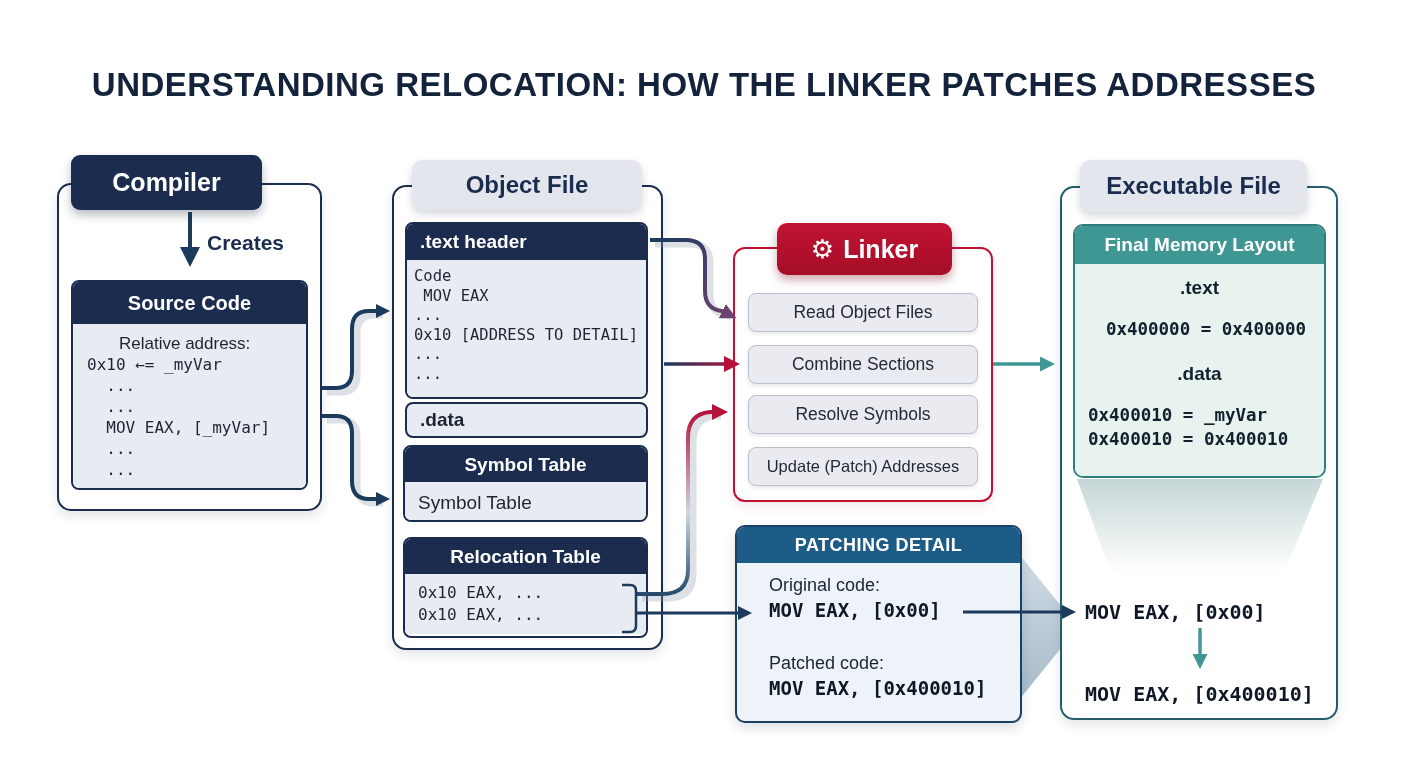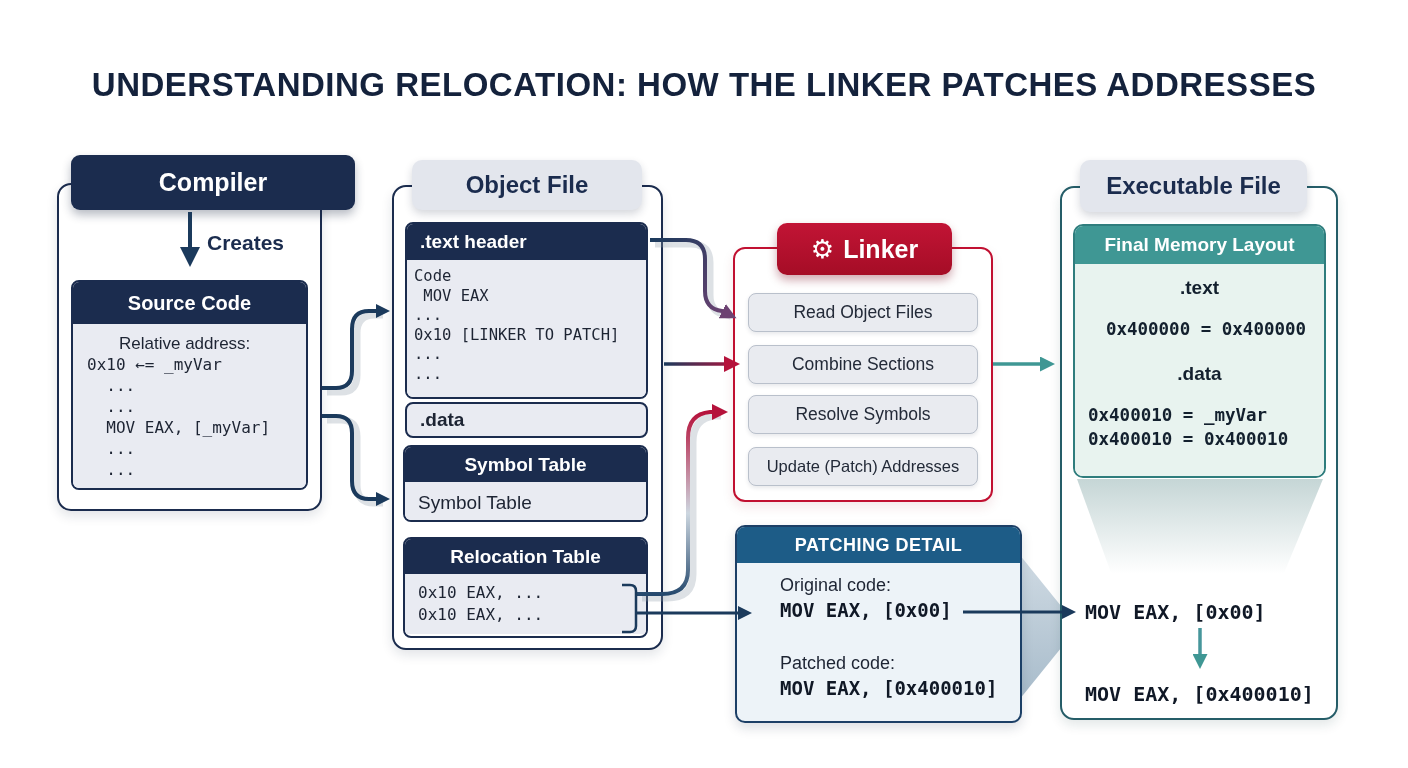--- a/index.html
+++ b/index.html
@@ -17,21 +17,21 @@
              box-shadow:0 5px 12px rgba(20,34,60,.12);}
   .navy-bar{background:#1b2c4e;color:#ffffff;font-weight:700;display:flex;align-items:center;}
   .light-body{background:#e9ebf2;color:#1d2433;}
   .tab-header{background:#e3e6ed;color:#1b2c4e;font-weight:700;display:flex;align-items:center;
               justify-content:center;border-radius:10px;z-index:3;
               box-shadow:0 4px 9px rgba(20,34,60,.18);}
   .sub-box{border:2px solid #1b2c4e;border-radius:8px;overflow:hidden;z-index:3;}
 
   
   #compiler-outer{left:57px;top:183px;width:265px;height:328px;}
-  #compiler-header{left:71px;top:155px;width:284px;height:55px;background:#1b2c4e;color:#fff;
+  #compiler-header{left:71px;top:155px;width:191px;height:55px;background:#1b2c4e;color:#fff;
                    font-weight:700;font-size:25px;display:flex;align-items:center;justify-content:center;
                    border-radius:9px;z-index:3;box-shadow:0 5px 10px rgba(20,34,60,.3);}
   #creates-label{left:207px;top:231px;font-size:21px;font-weight:700;color:#1b2c4e;z-index:3;}
   #source-box{left:71px;top:280px;width:237px;height:210px;}
   #source-header{height:42px;justify-content:center;font-size:20px;}
   #source-body{padding:9px 14px;font-size:16px;line-height:21px;}
   #source-body .sans-line{font-size:17px;font-weight:500;margin-left:32px;}
 
   
   #object-outer{left:392px;top:185px;width:271px;height:465px;}
@@ -58,21 +58,21 @@
   .gear{font-size:26px;font-weight:400;line-height:1;}
   .linker-btn{left:748px;width:230px;height:39px;background:#e9ebf0;border:1.5px solid #b9c0cb;
               border-radius:8px;z-index:3;display:flex;align-items:center;justify-content:center;
               font-size:17.5px;font-weight:500;color:#232a38;box-shadow:0 2px 4px rgba(20,34,60,.10);}
 
   
   #patch-box{left:735px;top:525px;width:287px;height:198px;background:#edf3f8;border:2.5px solid #1c3f66;
              border-radius:10px;z-index:2;overflow:hidden;box-shadow:0 5px 12px rgba(20,34,60,.15);}
   #patch-header{height:36px;background:#1d5c87;color:#fff;font-weight:700;font-size:18px;
                 display:flex;align-items:center;justify-content:center;letter-spacing:.5px;}
-  #patch-body{padding:10px 18px;margin-left:25px;}
+  #patch-body{padding:10px 32px;}
   .patch-label{font-size:18px;font-weight:500;color:#1d2433;line-height:24px;}
   .patch-code{font-size:19px;font-weight:700;color:#101826;line-height:26px;}
   #patch-gap{height:28px;}
 
   
   #exec-outer{left:1060px;top:186px;width:278px;height:534px;background:#fff;border:2.5px solid #255d68;
               border-radius:14px;z-index:2;box-shadow:0 5px 12px rgba(20,60,60,.12);}
   #exec-title{left:1080px;top:160px;width:227px;height:52px;font-size:24px;}
   #mem-box{left:1073px;top:224px;width:253px;height:254px;border:2px solid #2f7d7d;border-radius:10px;
            overflow:hidden;z-index:3;}
@@ -121,21 +121,21 @@
 
   <div id="object-outer" class="abs outer-box"></div>
   <div id="object-title" class="abs tab-header">Object File</div>
 
   <div id="text-box" class="abs sub-box">
     <div id="text-header" class="navy-bar">.text header</div>
     <div id="text-body" class="light-body">
       <div class="mono">Code</div>
       <div class="mono"> MOV EAX</div>
       <div class="mono">...</div>
-      <div class="mono">0x10 [LINKER TO PATCH]</div>
+      <div class="mono">0x10 [ADDRESS TO DETAIL]</div>
       <div class="mono">...</div>
       <div class="mono">...</div>
     </div>
   </div>
   <div id="data-box" class="abs">.data</div>
 
   <div id="symbol-box" class="abs sub-box">
     <div id="symbol-header" class="navy-bar">Symbol Table</div>
     <div id="symbol-body" class="light-body">Symbol Table</div>
   </div>

